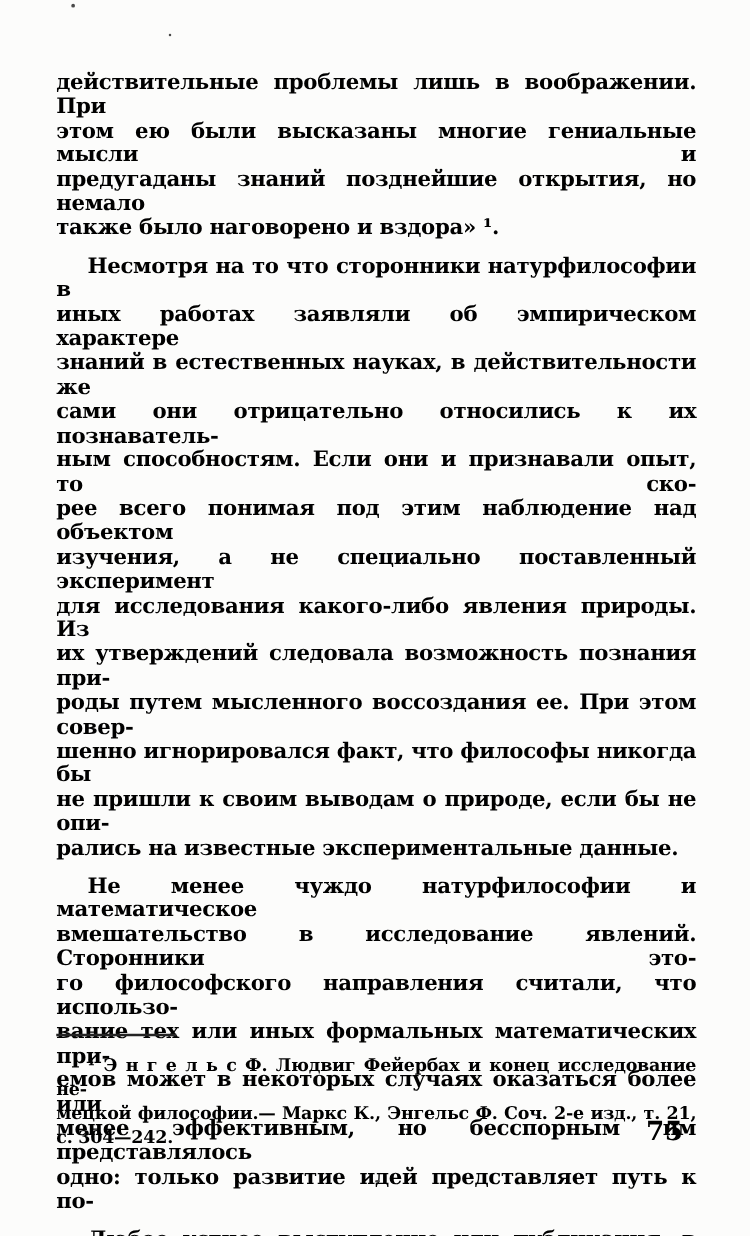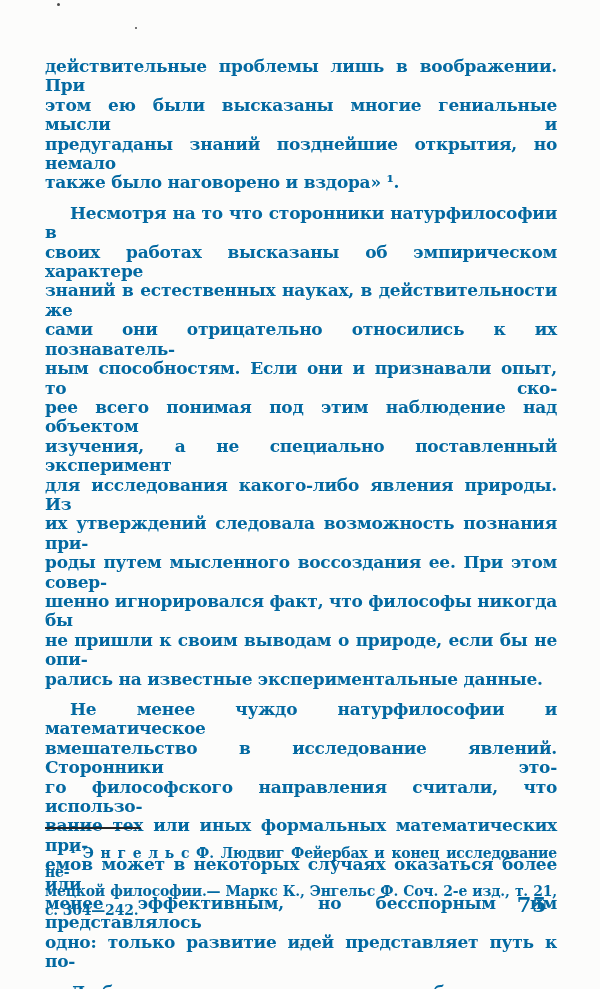--- a/index.html
+++ b/index.html
@@ -3,21 +3,21 @@
 <meta charset="utf-8">
 <style>
   html, body { margin: 0; padding: 0; background: #e8e8e6; }
   .page {
     position: relative;
     width: 600px;
     height: 989px;
     margin: 0 auto;
     background: #fcfcfb;
     font-family: "DejaVu Serif", serif;
-    color: #0369a1;
+    color: #000000;
     overflow: hidden;
   }
   .body-text {
     position: absolute;
     left: 45px;
     top: 57px;
     width: 512px;
     font-size: 17px;
     font-weight: 700;
     line-height: 19.4px;
@@ -72,21 +72,21 @@
 <div class="page">
   <div class="body-text">
       <div class="para">
         <div class="line">действительные проблемы лишь в воображении. При</div>
         <div class="line">этом ею были высказаны многие гениальные мысли и</div>
         <div class="line">предугаданы знаний позднейшие открытия, но немало</div>
         <div class="line end">также было наговорено и вздора» ¹.</div>
       </div>
       <div class="para">
         <div class="line indent">Несмотря на то что сторонники натурфилософии в</div>
-        <div class="line">своих работах высказаны об эмпирическом характере</div>
+        <div class="line">иных работах заявляли об эмпирическом характере</div>
         <div class="line">знаний в естественных науках, в действительности же</div>
         <div class="line">сами они отрицательно относились к их познаватель-</div>
         <div class="line">ным способностям. Если они и признавали опыт, то ско-</div>
         <div class="line">рее всего понимая под этим наблюдение над объектом</div>
         <div class="line">изучения, а не специально поставленный эксперимент</div>
         <div class="line">для исследования какого-либо явления природы. Из</div>
         <div class="line">их утверждений следовала возможность познания при-</div>
         <div class="line">роды путем мысленного воссоздания ее. При этом совер-</div>
         <div class="line">шенно игнорировался факт, что философы никогда бы</div>
         <div class="line">не пришли к своим выводам о природе, если бы не опи-</div>

